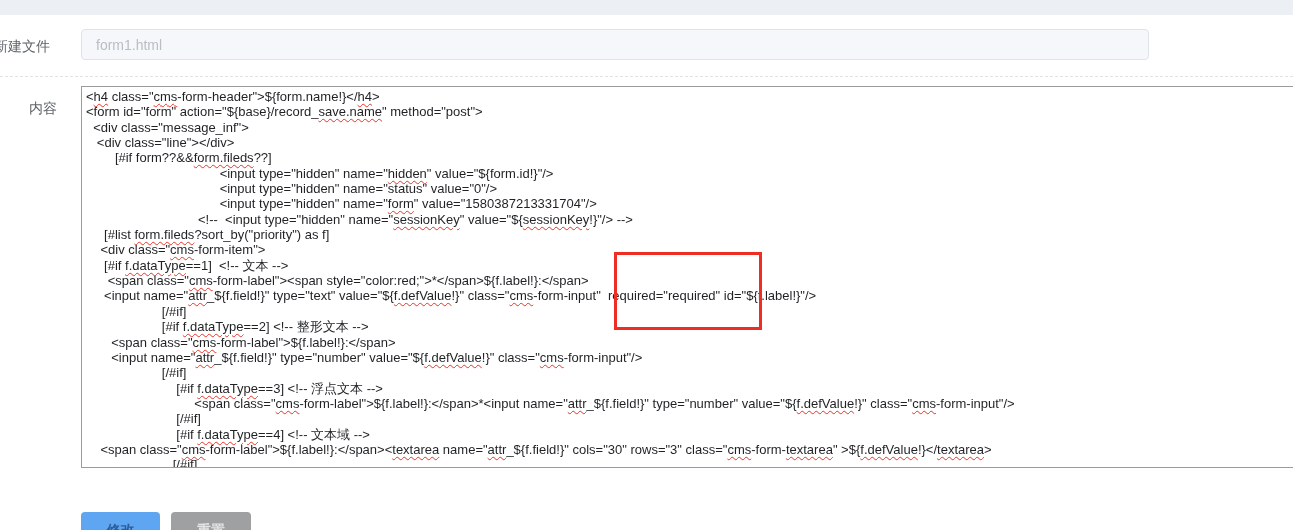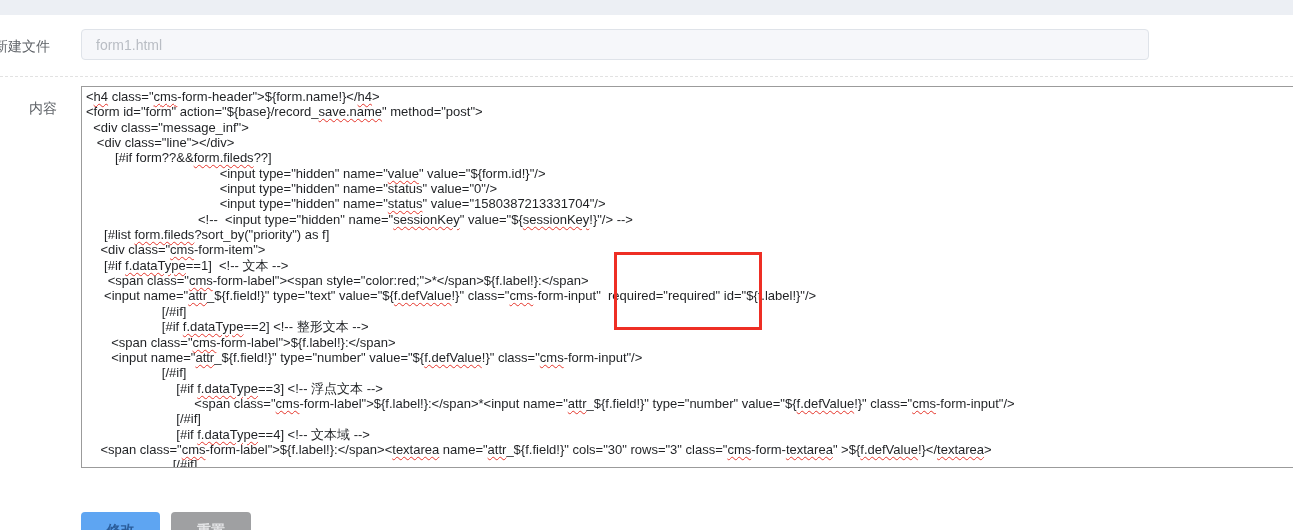--- a/index.html
+++ b/index.html
@@ -48,23 +48,23 @@
 <div class="divider"></div>
 
 <div class="field-label label-content">内容</div>
 
 <div class="editor" id="editor">
     <div class="code-line">&lt;<u class="sp">h4</u> class="<u class="sp">cms</u>-form-header"&gt;${form.name!}&lt;/<u class="sp">h4</u>&gt;</div>
     <div class="code-line">&lt;form id="form" action="${base}/record_<u class="sp">save.name</u>" method="post"&gt;</div>
     <div class="code-line">  &lt;div class="message_inf"&gt;</div>
     <div class="code-line">   &lt;div class="line"&gt;&lt;/div&gt;</div>
     <div class="code-line">        [#if form??&amp;&amp;<u class="sp">form.fileds</u>??]</div>
-    <div class="code-line">                                     &lt;input type="hidden" name="<u class="sp">value</u>" value="${form.id!}"/&gt;</div>
+    <div class="code-line">                                     &lt;input type="hidden" name="<u class="sp">hidden</u>" value="${form.id!}"/&gt;</div>
     <div class="code-line">                                     &lt;input type="hidden" name="status" value="0"/&gt;</div>
-    <div class="code-line">                                     &lt;input type="hidden" name="<u class="sp">status</u>" value="1580387213331704"/&gt;</div>
+    <div class="code-line">                                     &lt;input type="hidden" name="<u class="sp">form</u>" value="1580387213331704"/&gt;</div>
     <div class="code-line">                               &lt;!--  &lt;input type="hidden" name="<u class="sp">sessionKey</u>" value="${<u class="sp">sessionKey</u>!}"/&gt; --&gt;</div>
     <div class="code-line">     [#list <u class="sp">form.fileds</u>?sort_by("priority") as f]</div>
     <div class="code-line">    &lt;div class="<u class="sp">cms</u>-form-item"&gt;</div>
     <div class="code-line">     [#if <u class="sp">f.dataType</u>==1]  &lt;!-- 文本 --&gt;</div>
     <div class="code-line">      &lt;span class="<u class="sp">cms</u>-form-label"&gt;&lt;span style="color:red;"&gt;*&lt;/span&gt;${f.label!}:&lt;/span&gt;</div>
     <div class="code-line">     &lt;input name="<u class="sp">attr</u>_${f.field!}" type="text" value="${<u class="sp">f.defValue</u>!}" class="<u class="sp">cms</u>-form-input"  required="required" id="${f.label!}"/&gt;</div>
     <div class="code-line">                     [/#if]</div>
     <div class="code-line">                     [#if <u class="sp">f.dataType</u>==2] &lt;!-- 整形文本 --&gt;</div>
     <div class="code-line">       &lt;span class="<u class="sp">cms</u>-form-label"&gt;${f.label!}:&lt;/span&gt;</div>
     <div class="code-line">       &lt;input name="<u class="sp">attr</u>_${f.field!}" type="number" value="${<u class="sp">f.defValue</u>!}" class="<u class="sp">cms</u>-form-input"/&gt;</div>

